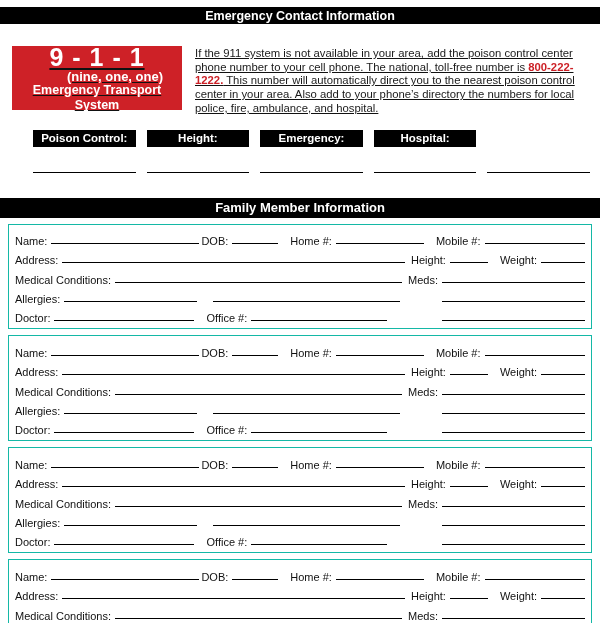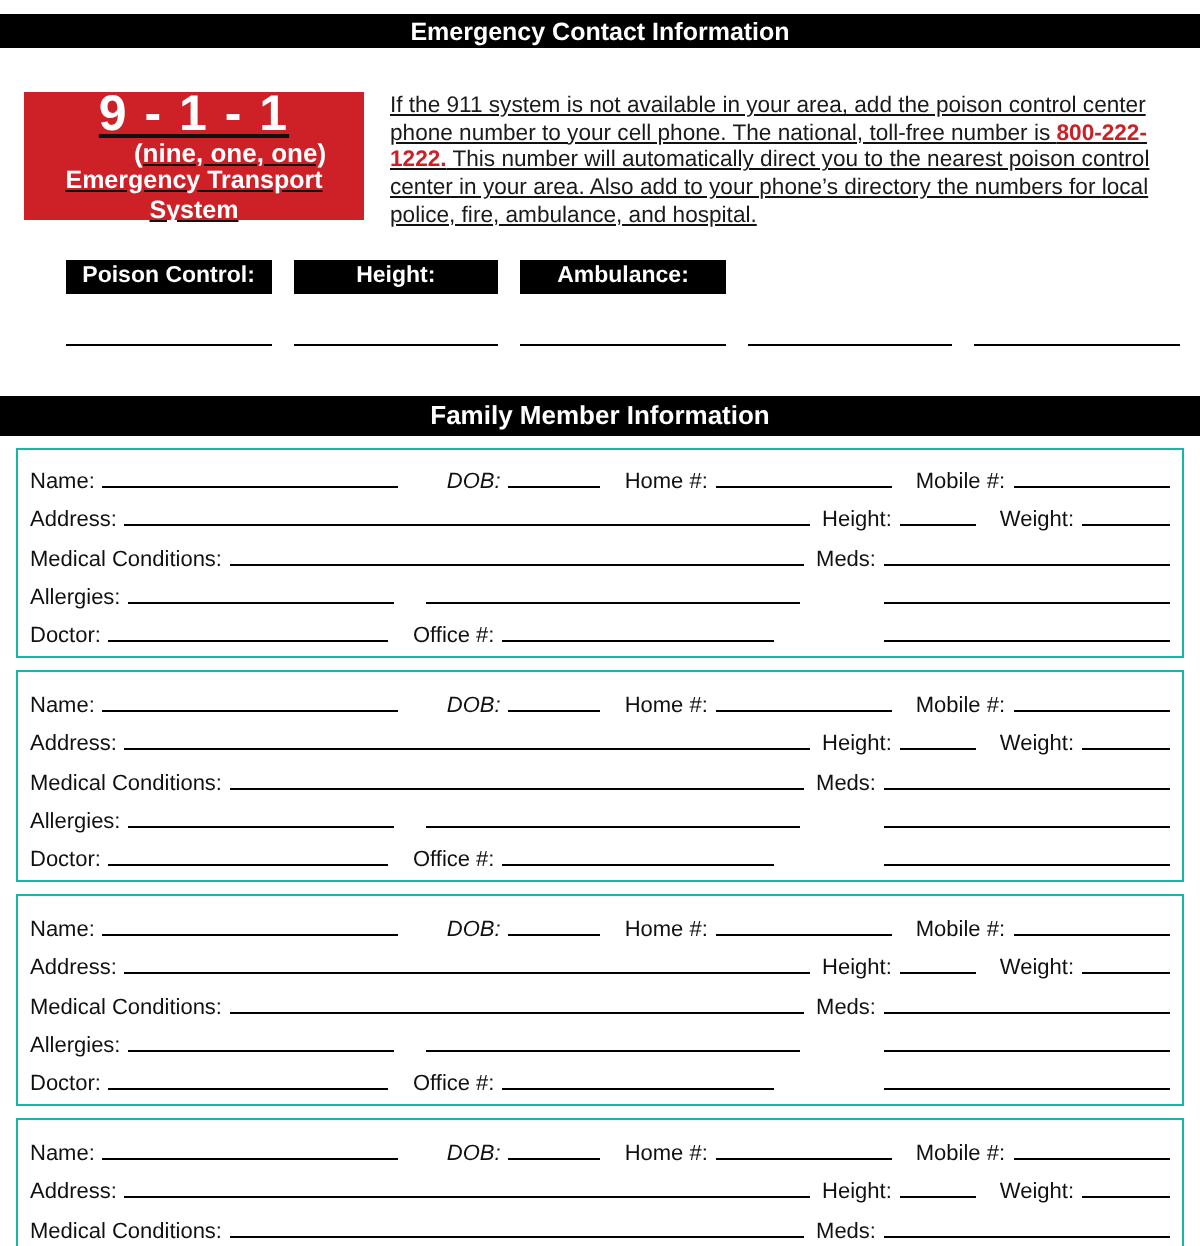--- a/index.html
+++ b/index.html
@@ -61,21 +61,21 @@
     margin: 6px 8px 0 8px;
     border: 1px solid #14b8a6;
     padding: 3px 6px 4px 6px;
     background: #fff;
   }
   .row { display: flex; align-items: flex-end; height: 19.4px; font-size: 11px; }
   .lbl { white-space: nowrap; }
   .line { border-bottom: 1.2px solid #000; height: 2px; margin-left: 4px; margin-bottom: 3px; display: inline-block; }
   .grow { flex: 1 1 auto; }
   .ml6  { margin-left: 6px; }
-  .ml10 { margin-left: 24px; font-style: italic; } .ml12 { margin-left: 12px; }
+  .ml10 { margin-left: 2px; } .ml12 { margin-left: 12px; }
   .ml16 { margin-left: 16px; }
   .mlauto { margin-left: auto; }
   .w38 { width: 38px; }  .w44 { width: 44px; }  .w46 { width: 46px; }
   .w88 { width: 88px; }  .w133 { width: 133px; } .w136 { width: 136px; }
   .w140 { width: 140px; } .w143 { width: 143px; } .w148 { width: 148px; }
   .w187 { width: 187px; }
 </style>
 </head>
 <body>
 
@@ -88,21 +88,22 @@
     <div class="num">9 - 1 - 1</div>
     <div class="sub">(nine, one, one)</div>
     <div class="cap">Emergency Transport System</div>
   </div>
   <div class="intro-text"><span>If the 911 system is not available in your area, add the poison control center phone number to your cell phone. The national, toll-free number is </span><span class="phone">800-222-1222.</span><span> This number will automatically direct you to the nearest poison control center in your area. Also add to your phone’s directory the numbers for local police, fire, ambulance, and hospital.</span></div>
 </div>
 
 <div class="contacts">
   <div class="contact-box">Poison Control:</div>
   <div class="contact-box">Height:</div>
-  <div class="contact-box">Ambulance:</div>
+  <div class="contact-box">Emergency:</div>
+  <div class="contact-box">Hospital:</div>
 </div>
 <div class="contact-lines">
   <div class="cline"></div>
   <div class="cline"></div>
   <div class="cline"></div>
   <div class="cline"></div>
   <div class="cline"></div>
 </div>
 
 <div class="bar family">

